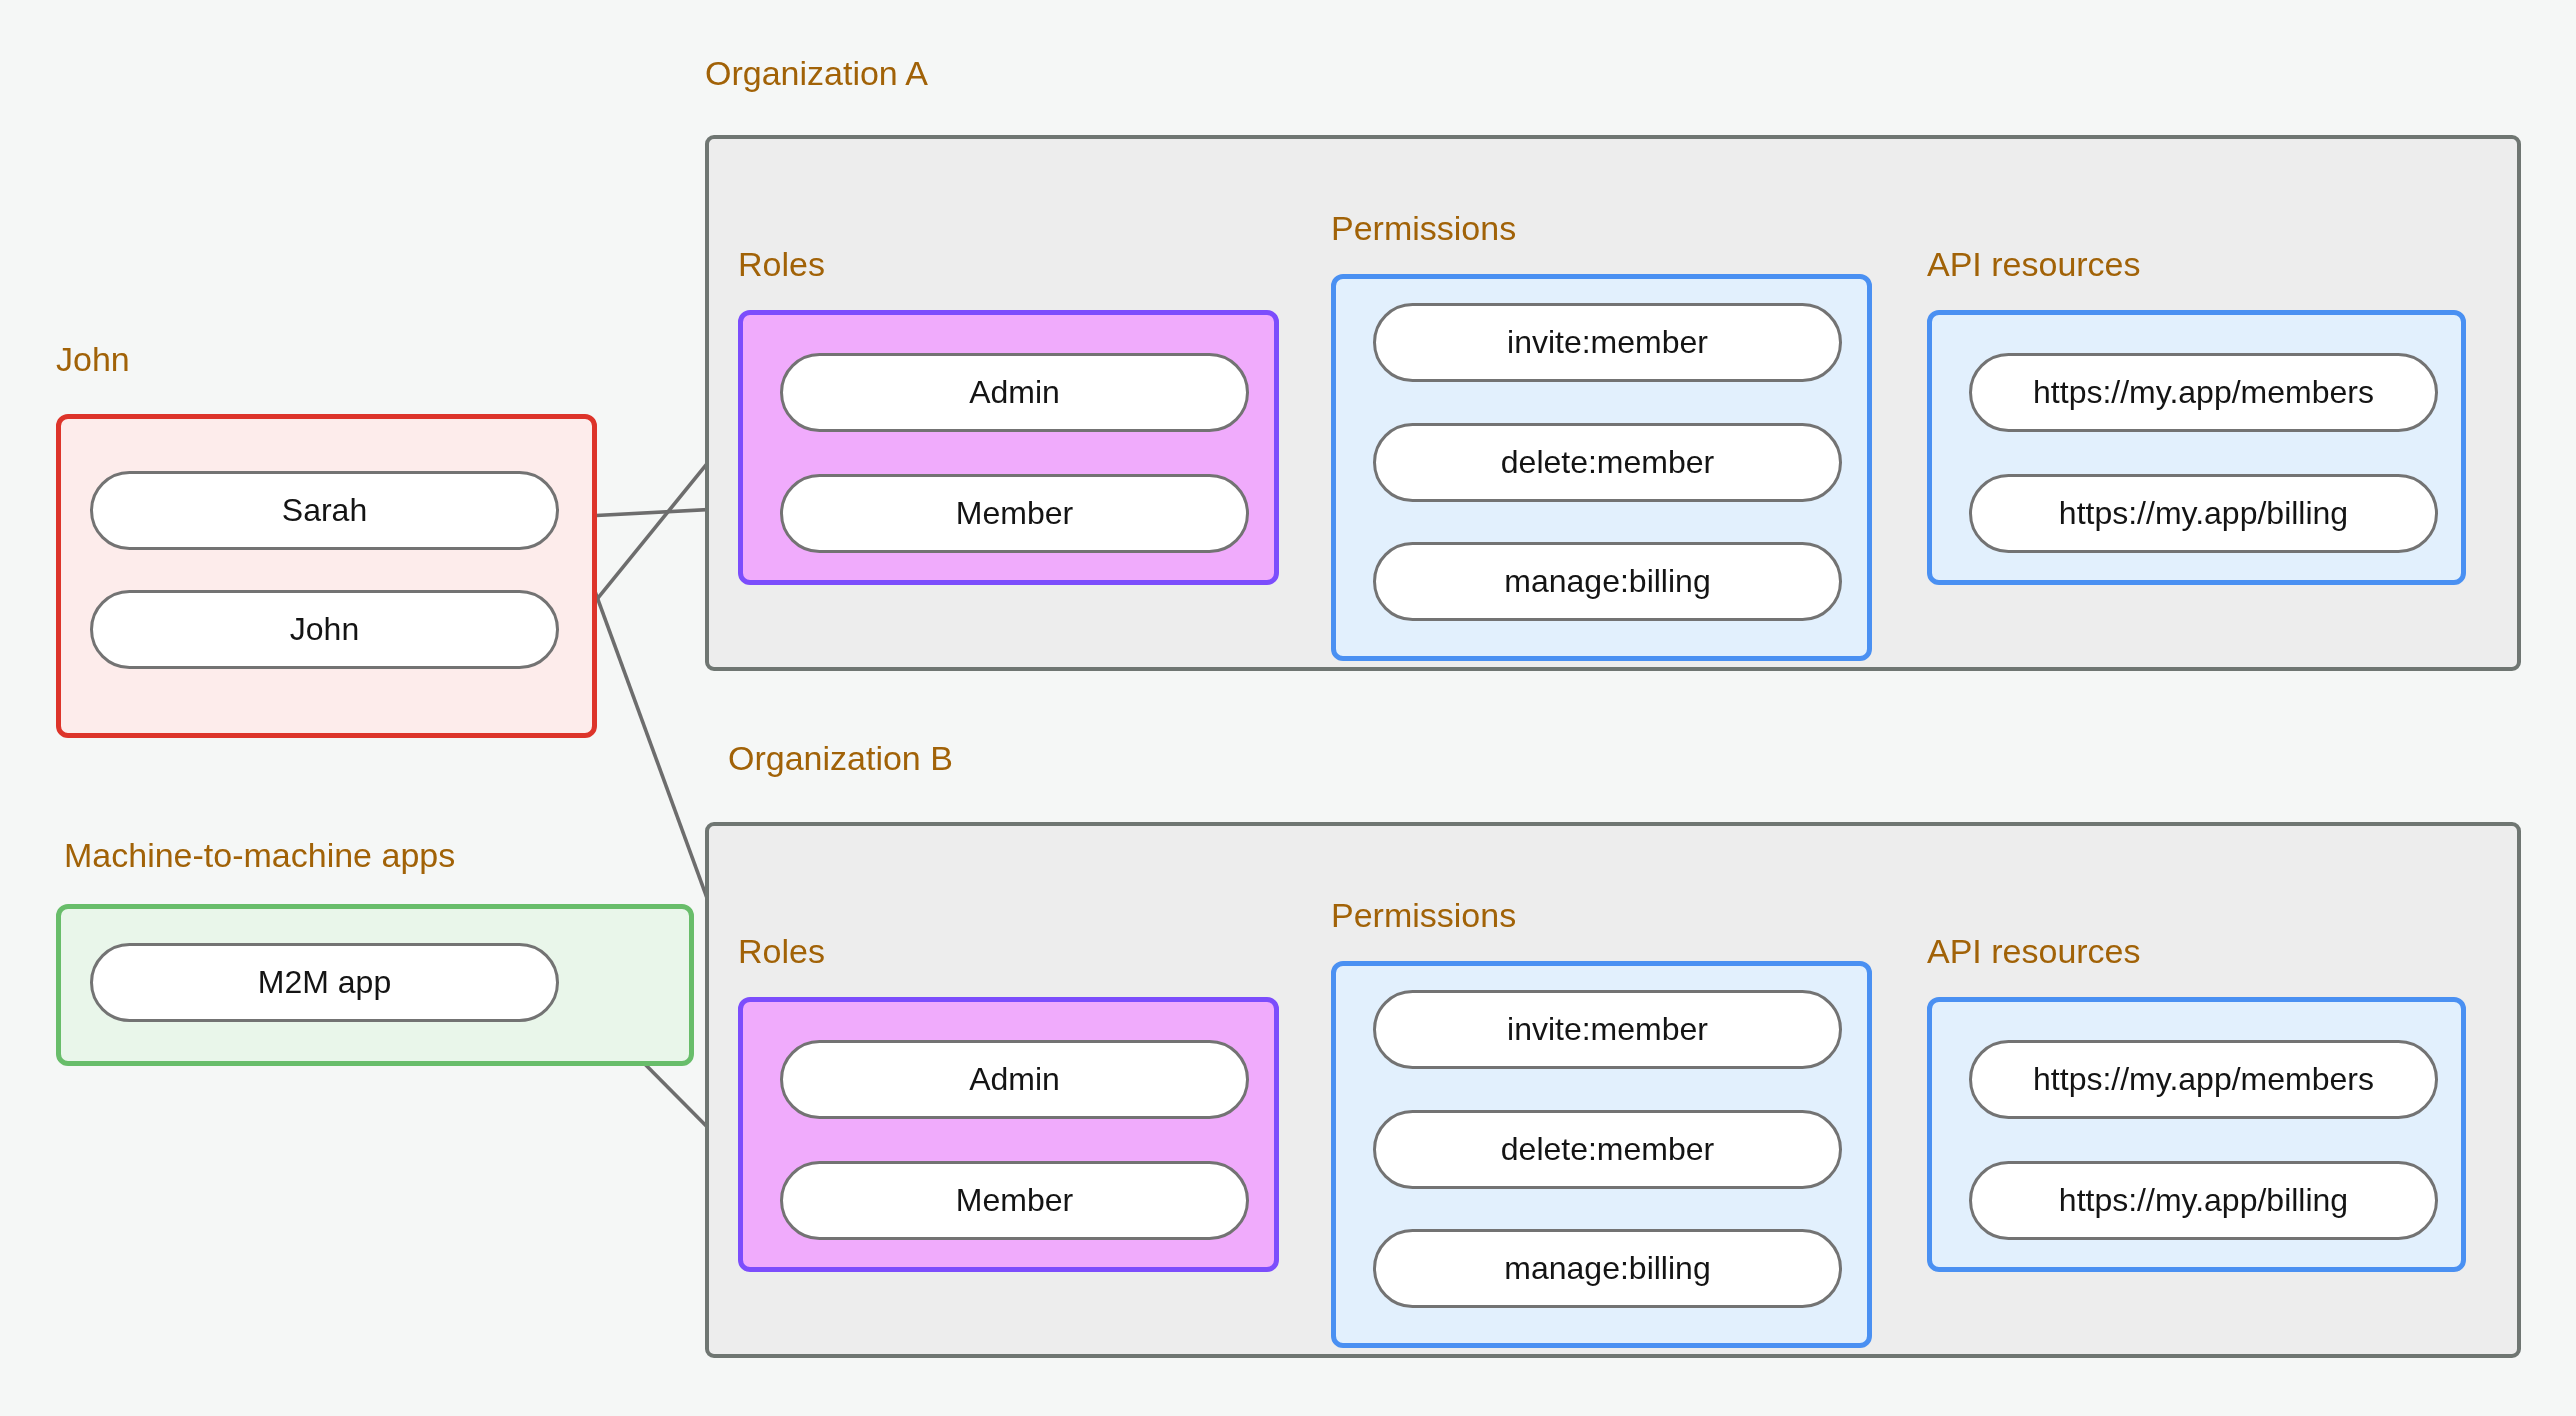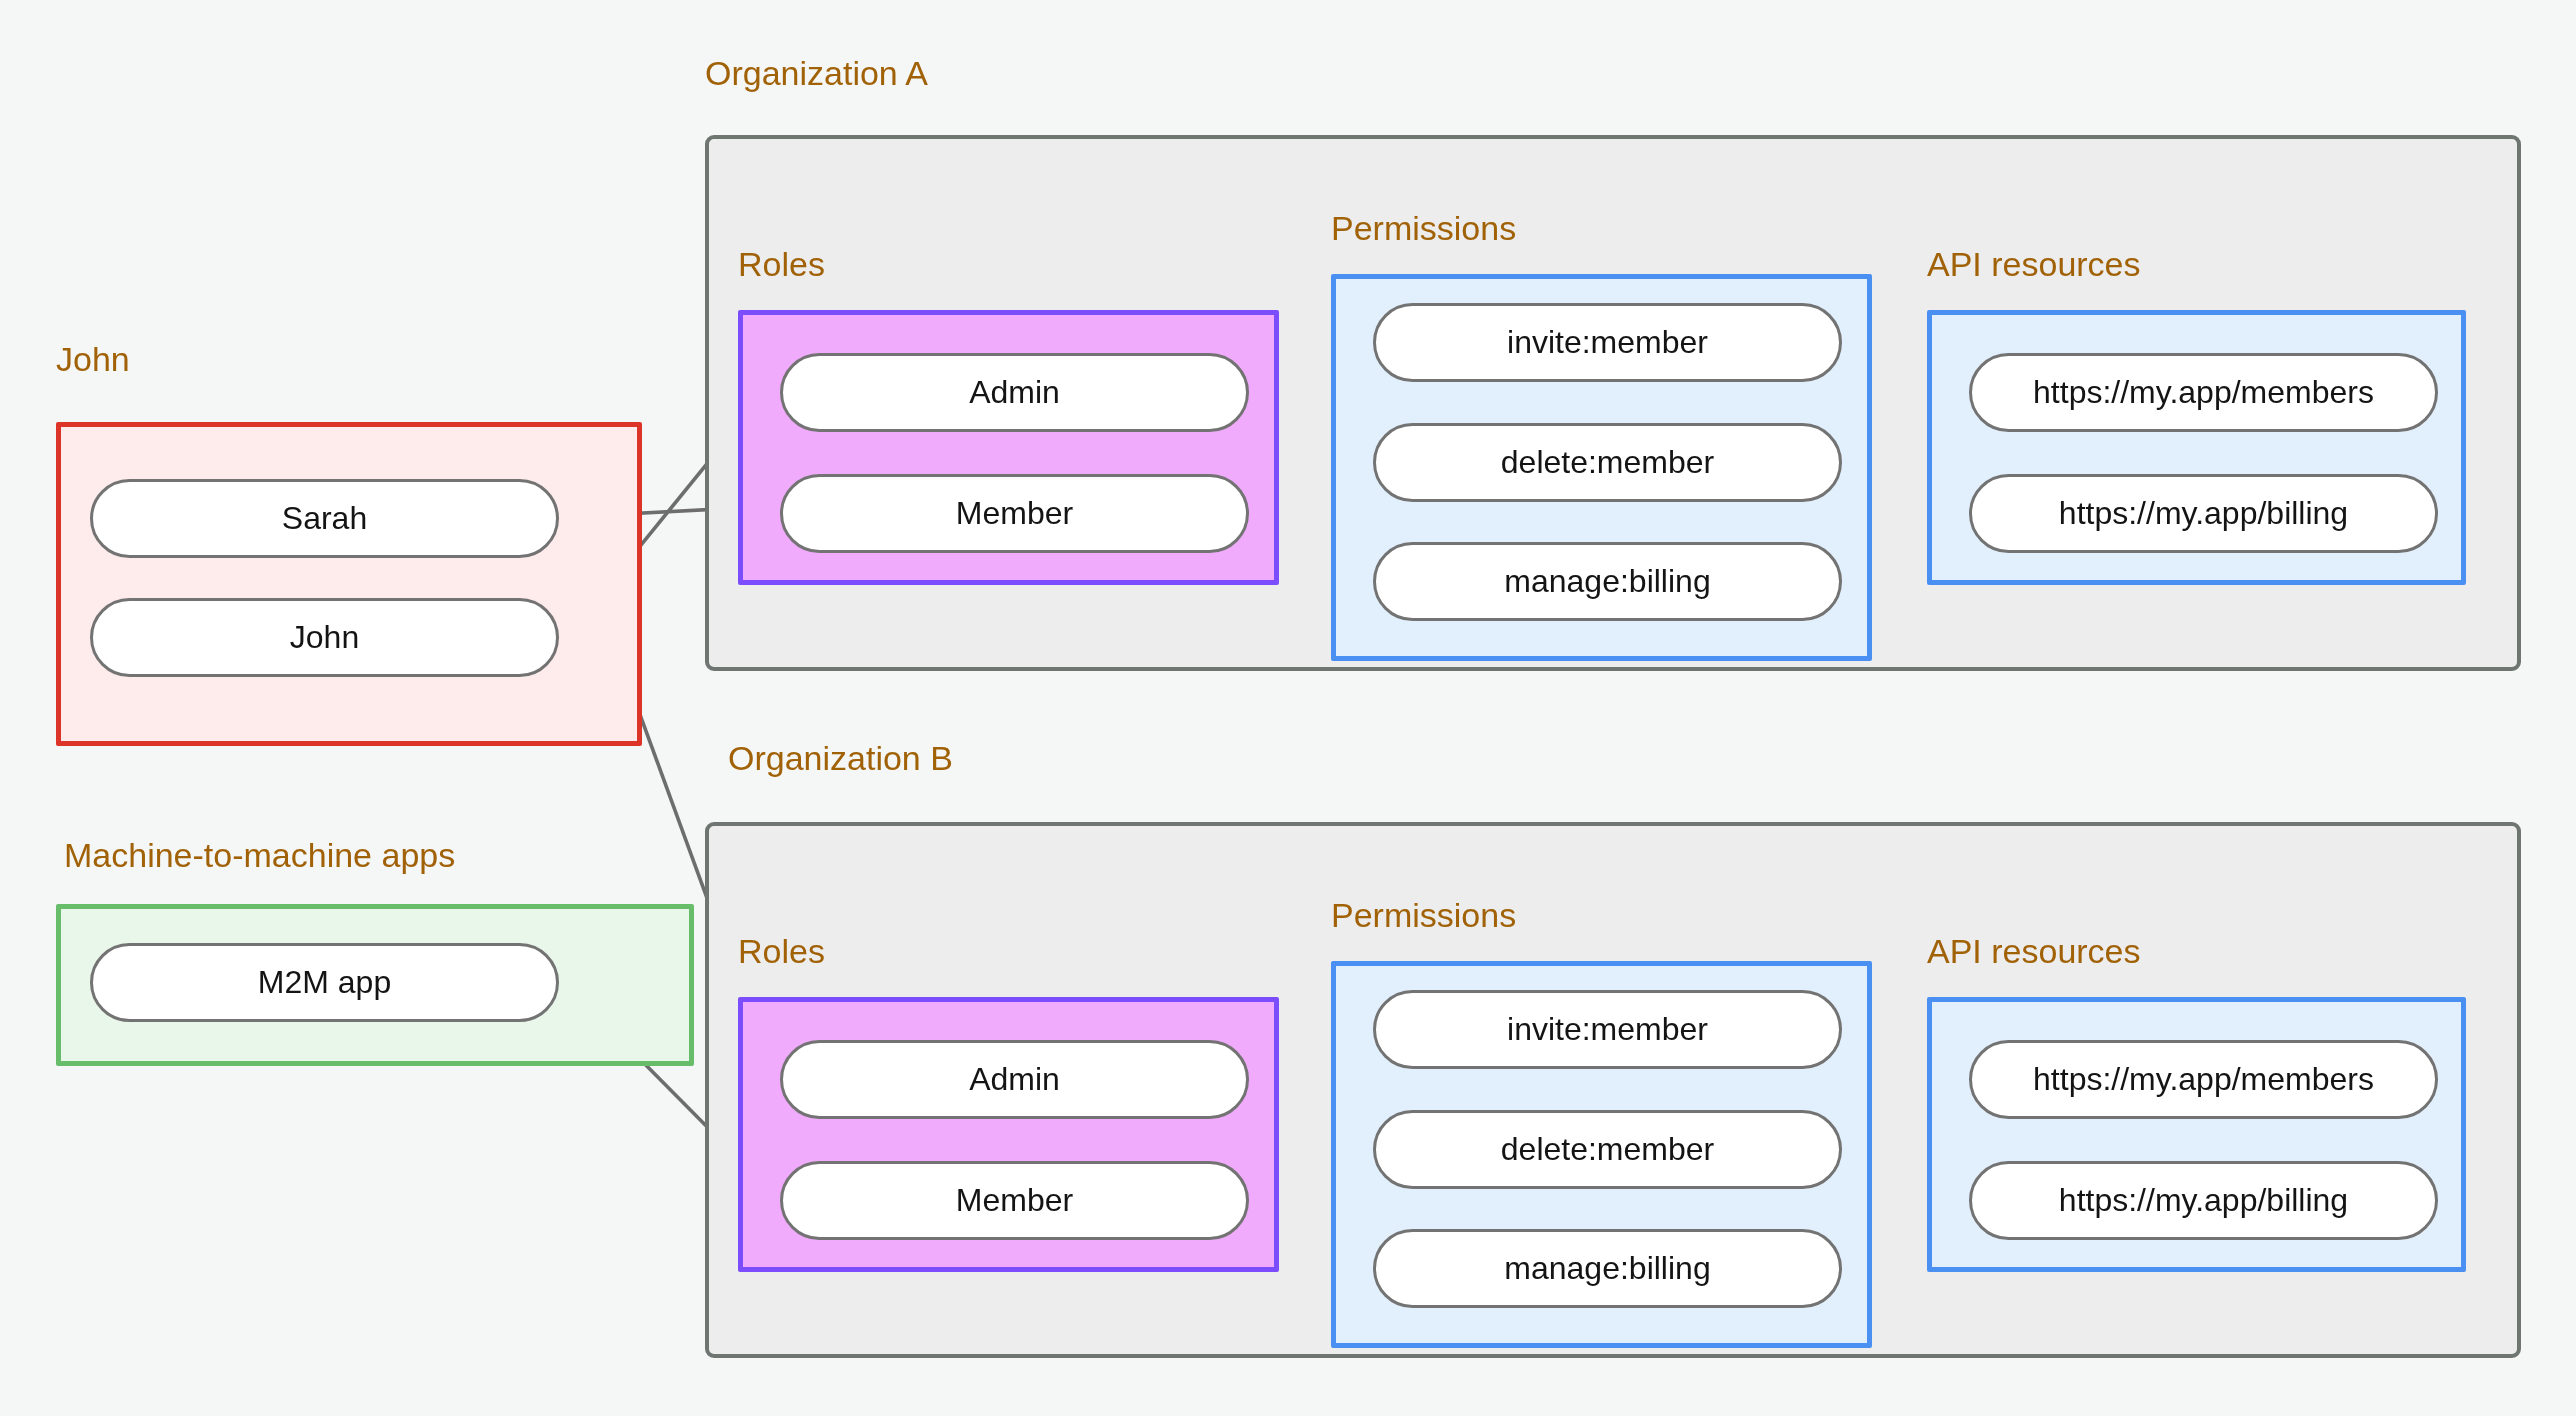--- a/index.html
+++ b/index.html
@@ -23,21 +23,21 @@
     font-size: 34px;
     color: #a16207;
     line-height: 1;
     white-space: nowrap;
     font-weight: 400;
   }
 
   
   .group {
     border-style: solid;
-    border-radius: 2px;
+    border-radius: 12px;
   }
   .group.org {
     border-width: 4.5px;
     border-color: #6f7672;
     background: #ededed;
     border-radius: 9px;
   }
   .group.users {
     border-width: 5.4px;
     border-color: #dd342a;
@@ -130,21 +130,21 @@
     <circle cx="855" cy="1322" r="11"></circle>
     <circle cx="1513" cy="1124" r="11"></circle>
     <circle cx="1513" cy="1257" r="11"></circle>
     <circle cx="1513" cy="1389" r="11"></circle>
     <circle cx="2178" cy="1190" r="11"></circle>
     <circle cx="2178" cy="1322" r="11"></circle>
   </svg>
 
   <div class="abs caption" style="left:56px; top:342px;">John</div>
 
-  <div class="abs group users" style="left:56px; top:414px; width:586px; height:324px;margin-top:8px;">
+  <div class="abs group users" style="left:56px; top:414px; width:541px; height:324px;">
     <div class="abs pill" style="left:29px; top:52px; width:469px; height:79px;">Sarah</div>
     <div class="abs pill" style="left:29px; top:171px; width:469px; height:79px;">John</div>
   </div>
 
   <div class="abs caption" style="left:64px; top:838px;">Machine-to-machine apps</div>
 
   <div class="abs group m2m" style="left:56px; top:904px; width:638px; height:162px;">
     <div class="abs pill" style="left:29px; top:34px; width:469px; height:79px;">M2M app</div>
   </div>
 

